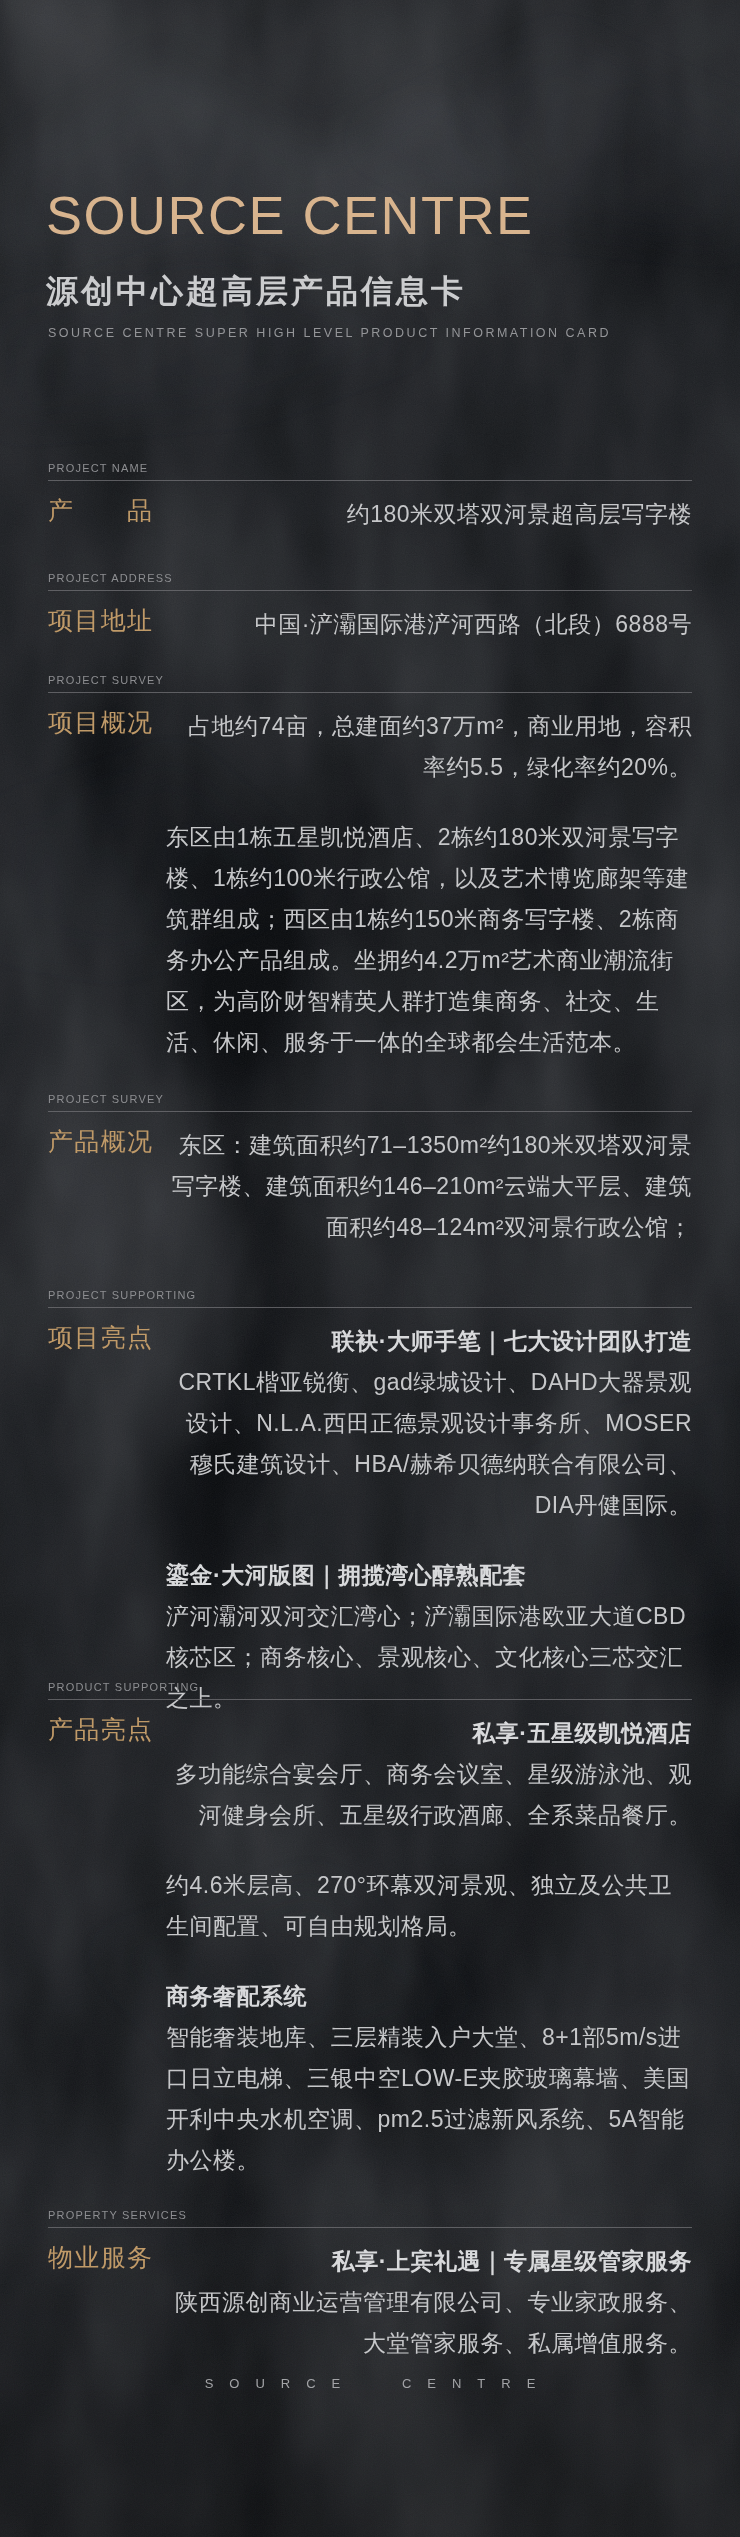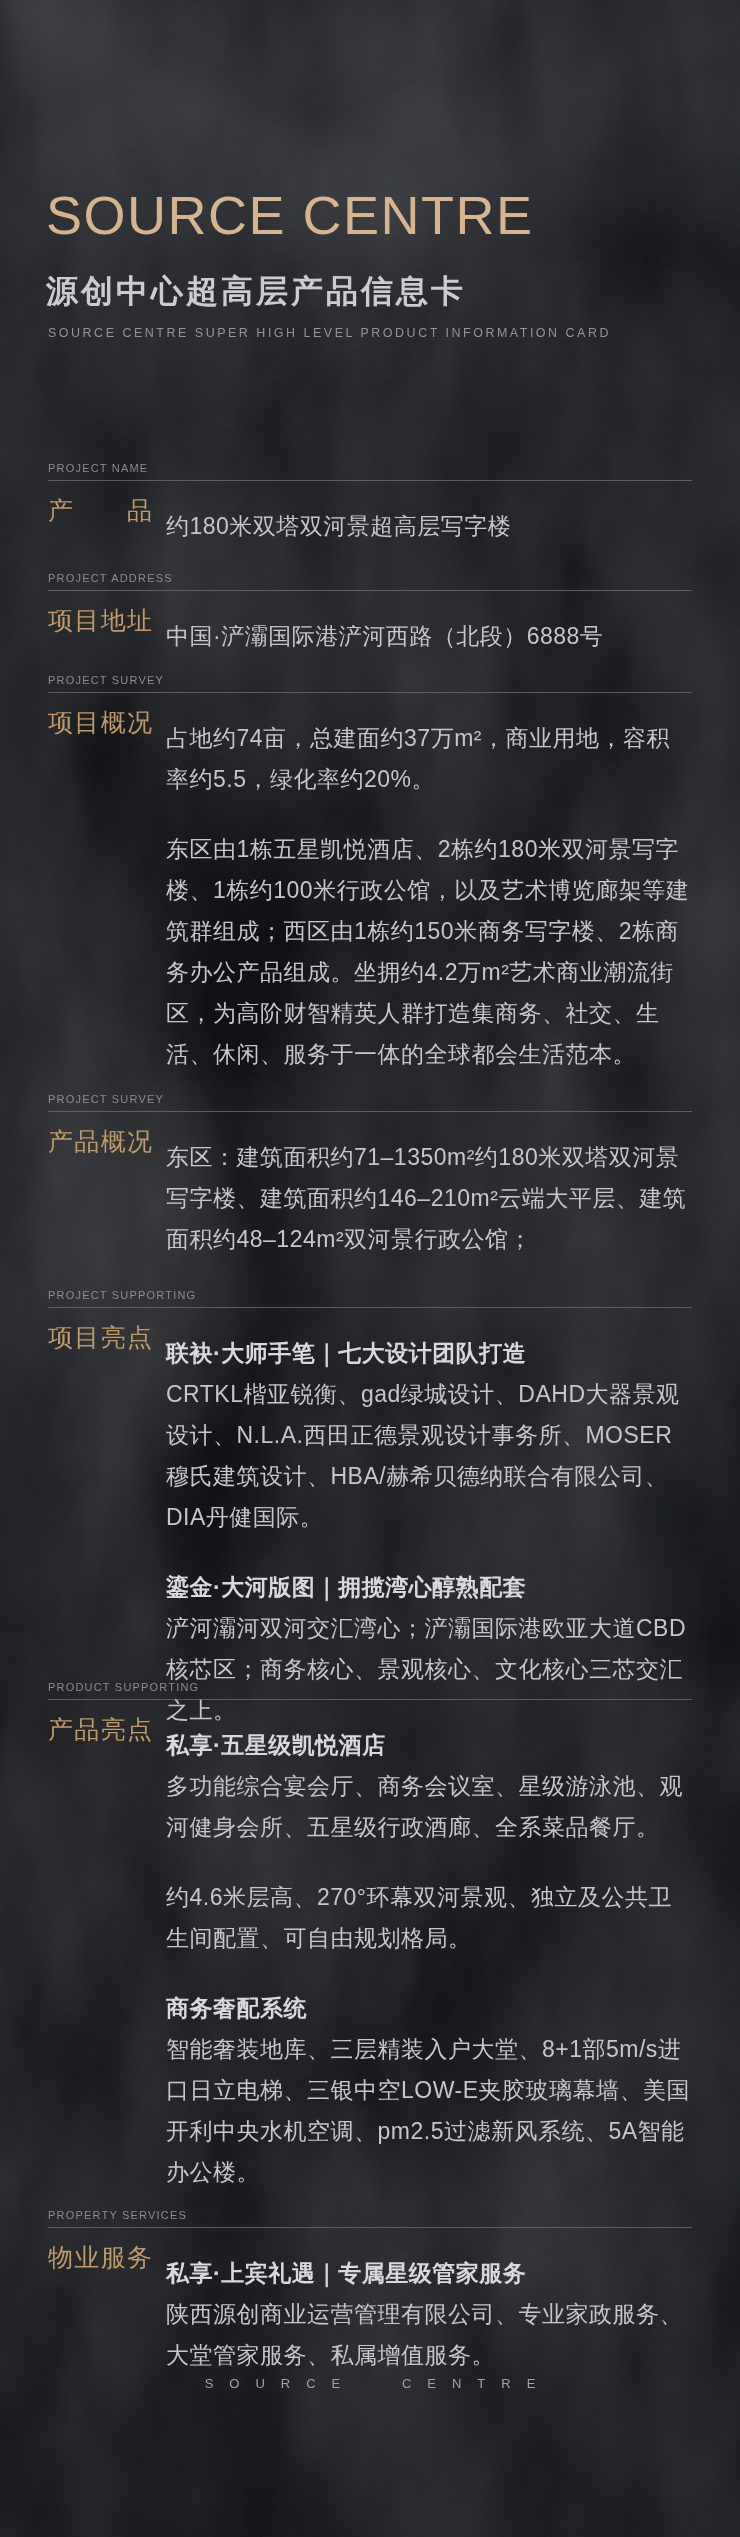--- a/index.html
+++ b/index.html
@@ -54,21 +54,21 @@
   .row { display: flex; margin-top: 9px; }
   .glabel {
     flex: 0 0 104px; width: 104px;
     font-size: 25px; line-height: 41px;
     color: #c09a68;
     text-align: justify; text-align-last: justify;
     align-self: flex-start;
   }
   .blocks { flex: 1 1 auto; margin-left: 14px; }
   .block { margin-top: 29px; }
-  .block:first-child { margin-top: 16px; }
+  .block:first-child { margin-top: 4px; text-align: right; }
   .block-heading {
     margin: 0; font-size: 23px; line-height: 41px; letter-spacing: 0.5px;
     color: #d8d9db; font-weight: 700;
   }
   .block-text {
     margin: 0; font-size: 23px; line-height: 41px; letter-spacing: 0.5px;
     color: #c6c7c9; font-weight: 400;
   }
 
   

